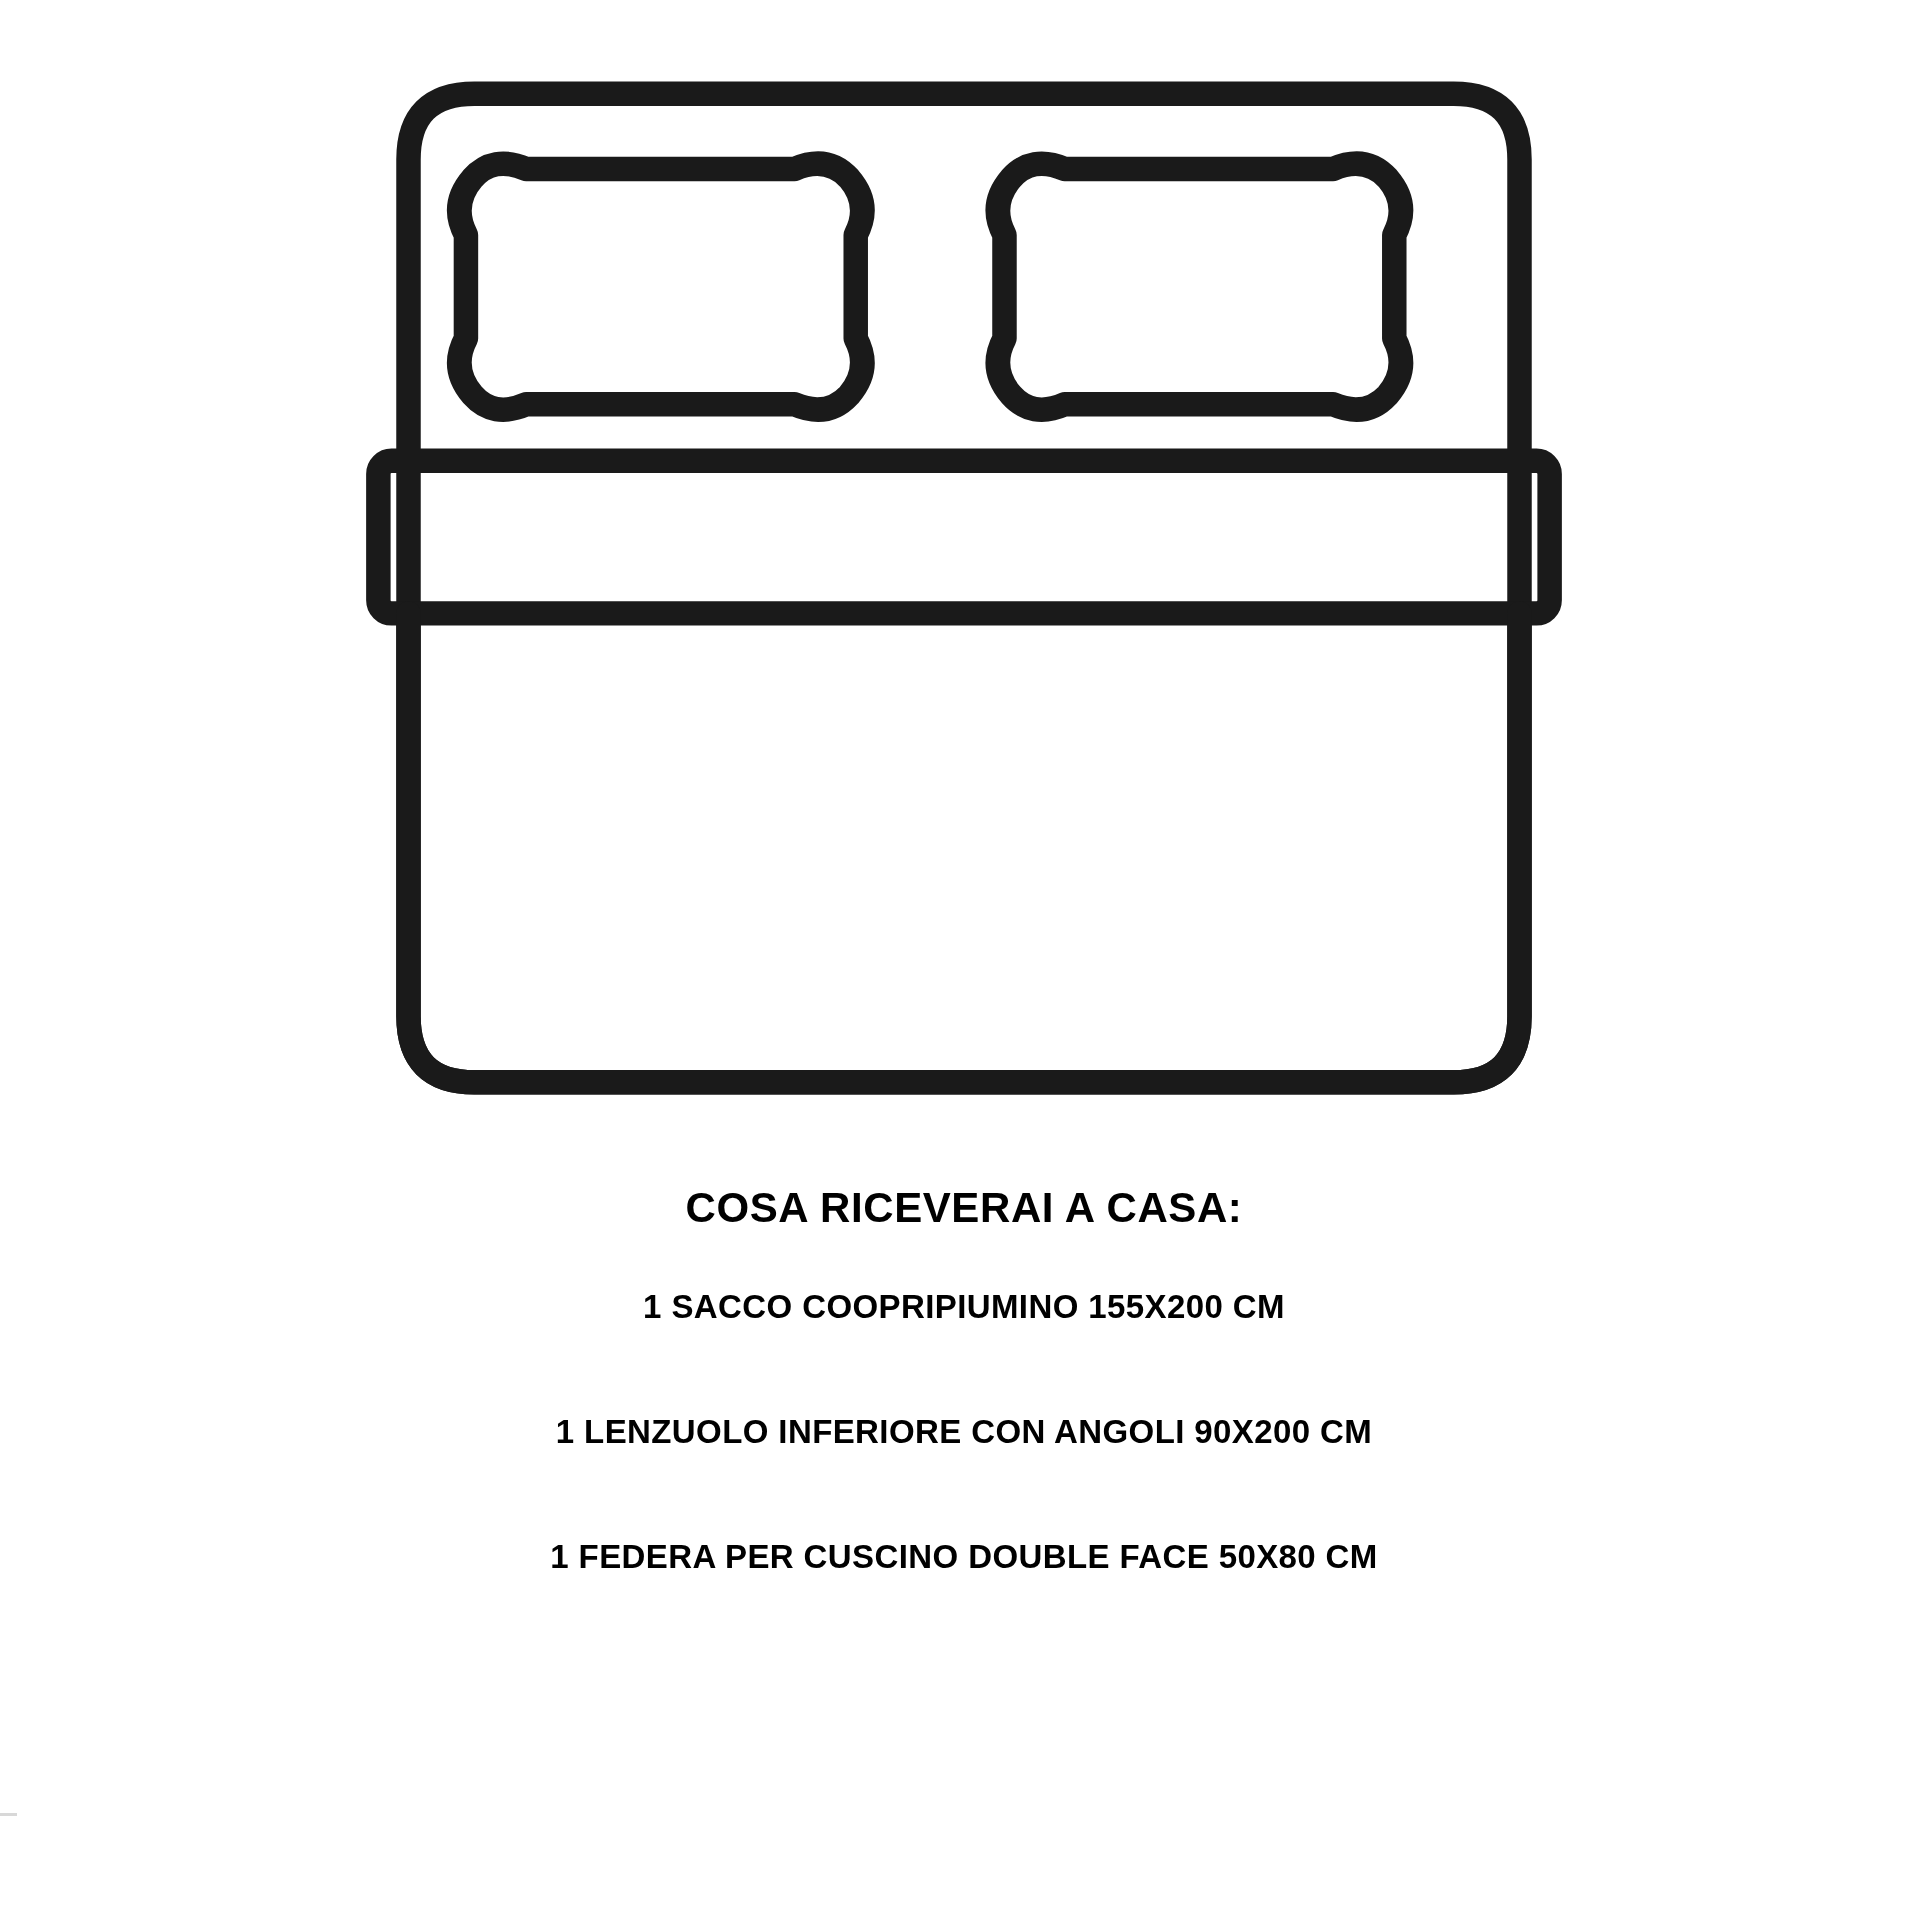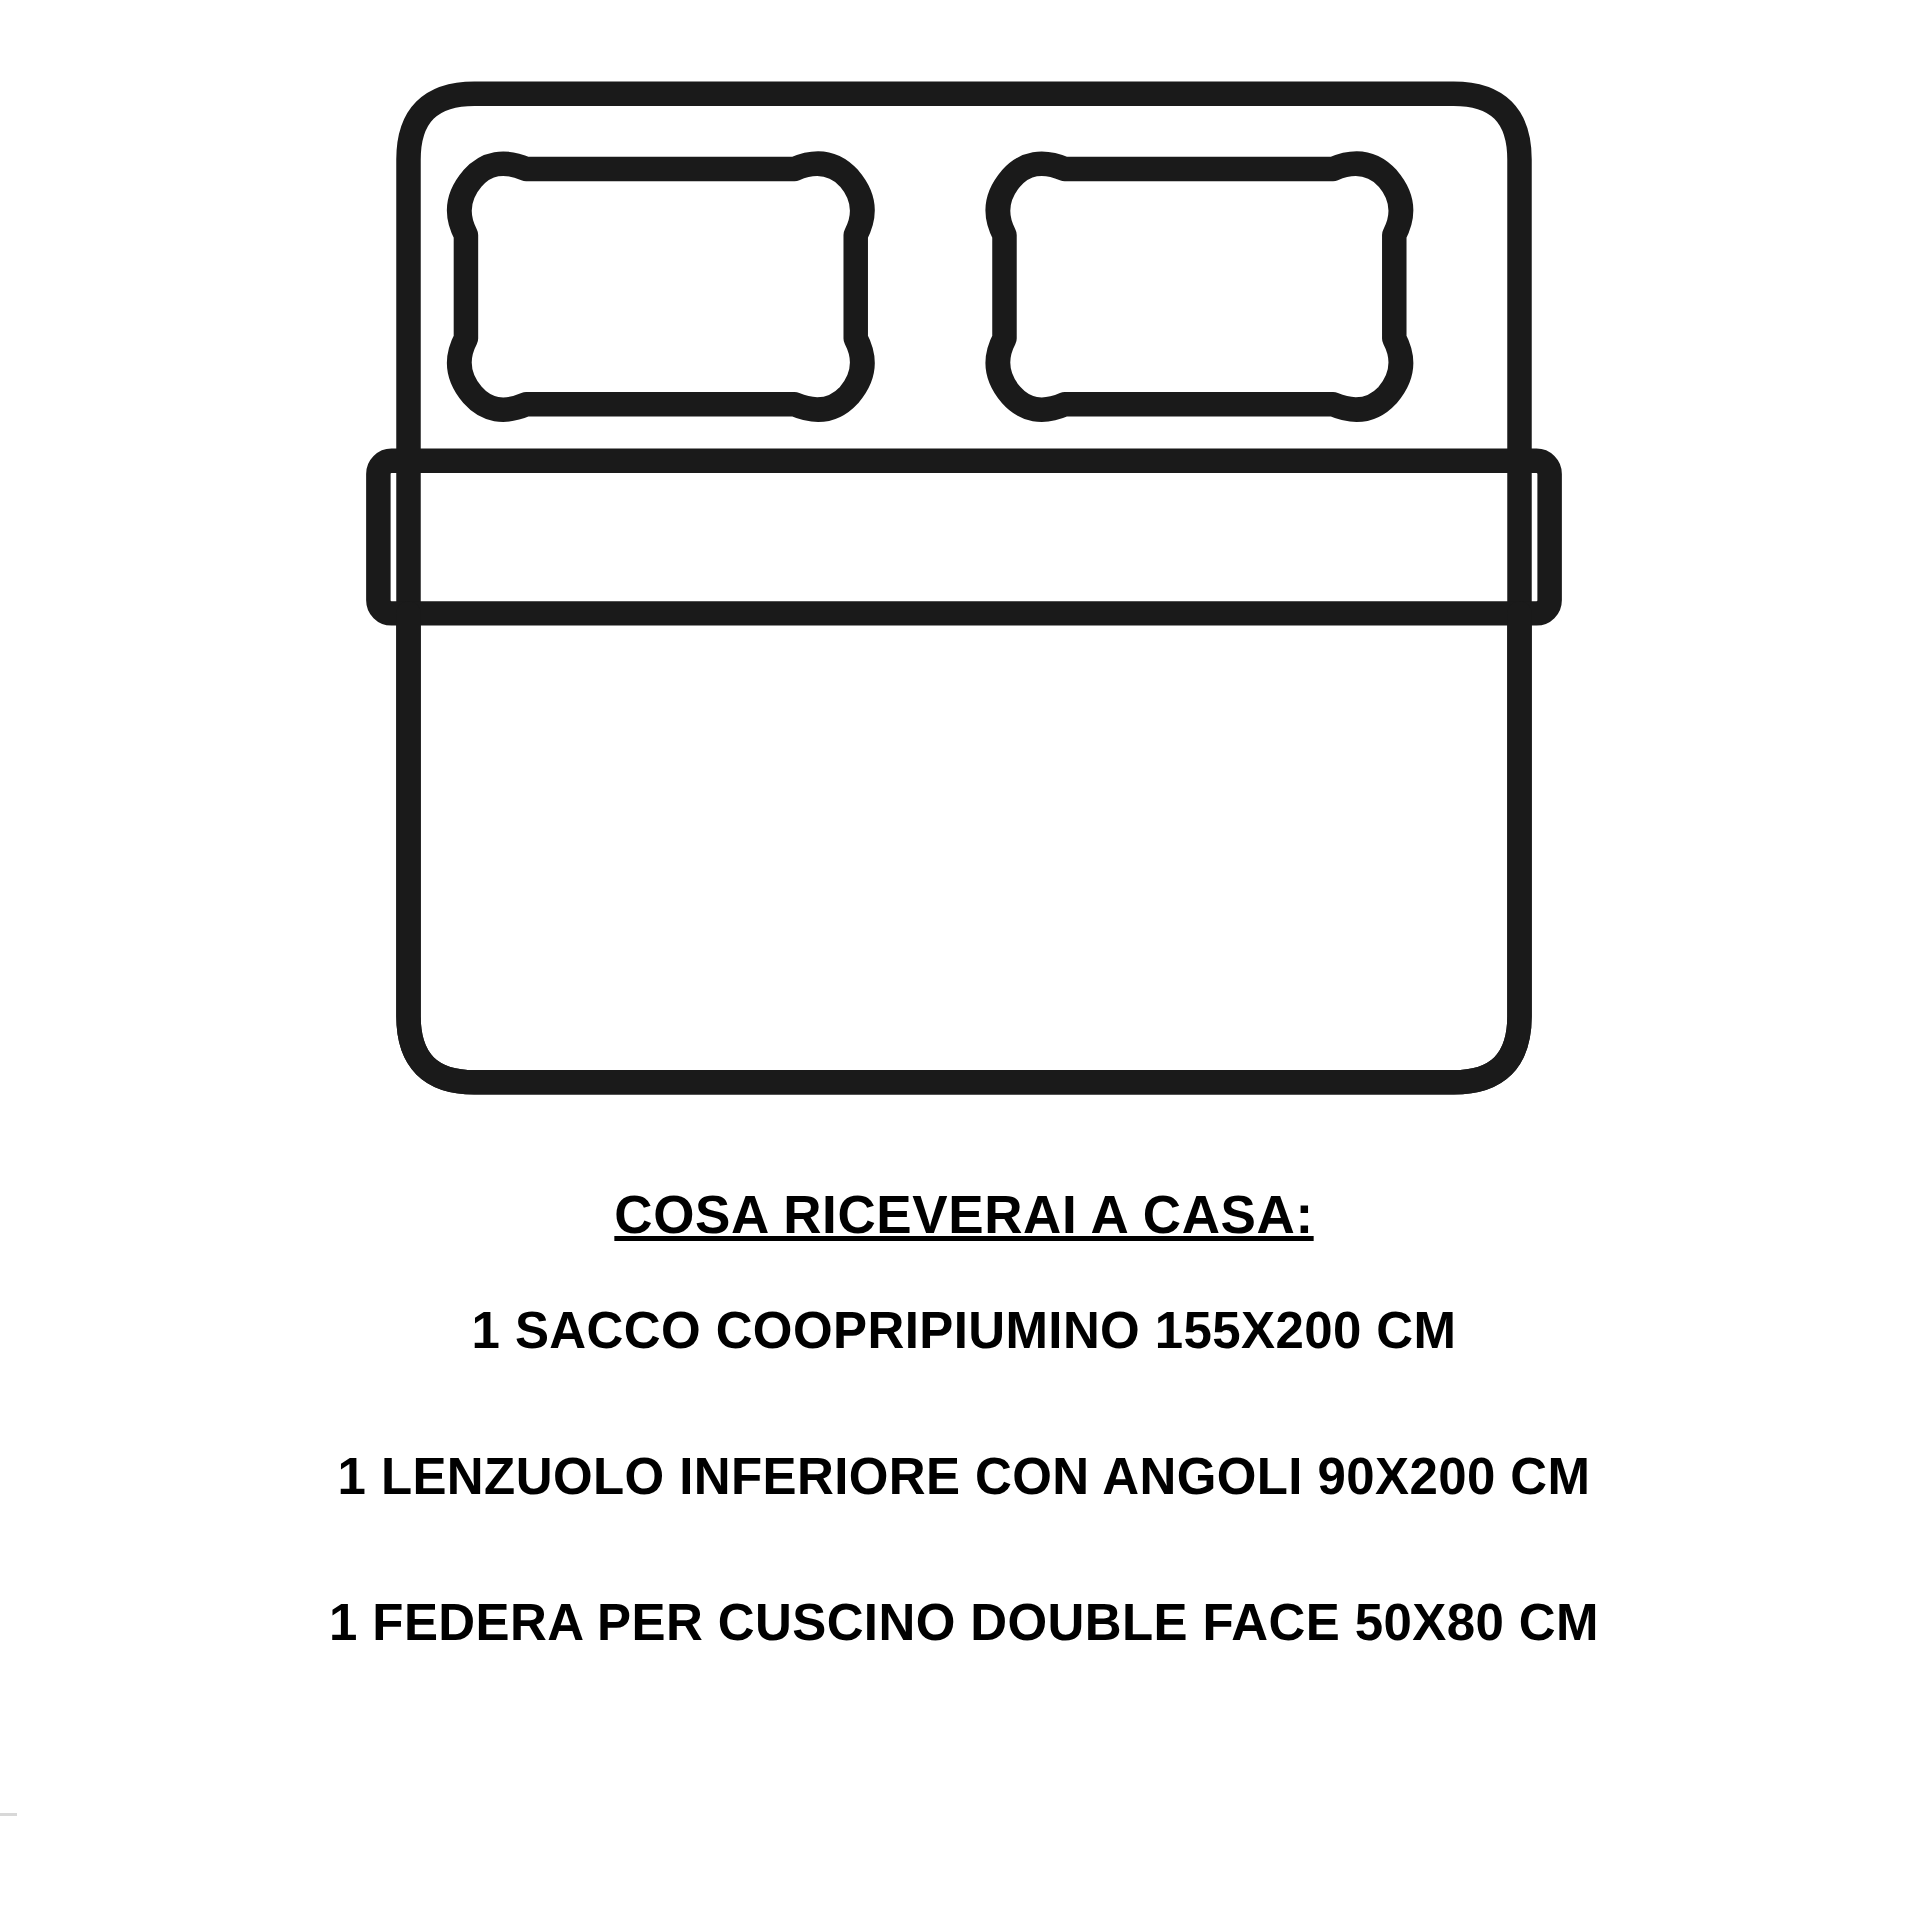--- a/index.html
+++ b/index.html
@@ -31,30 +31,29 @@
     display: block;
   }
   .text-block {
     width: 100%;
     display: flex;
     flex-direction: column;
     align-items: center;
     margin-top: 17px;
   }
   .heading {
-    font-size: 53px;
+    font-size: 42px;
     font-weight: bold;
     letter-spacing: 0.6px;
     text-align: left;
     margin: 0 0 56px 0;
     white-space: nowrap;
-    text-decoration: underline;
   }
   .line {
-    font-size: 51px;
+    font-size: 33px;
     font-weight: bold;
     letter-spacing: 0.4px;
     text-align: center;
     margin: 0 0 87px 0;
     white-space: nowrap;
   }
   .line:last-child {
     margin-bottom: 17px;
   }
   .edge-tick {

